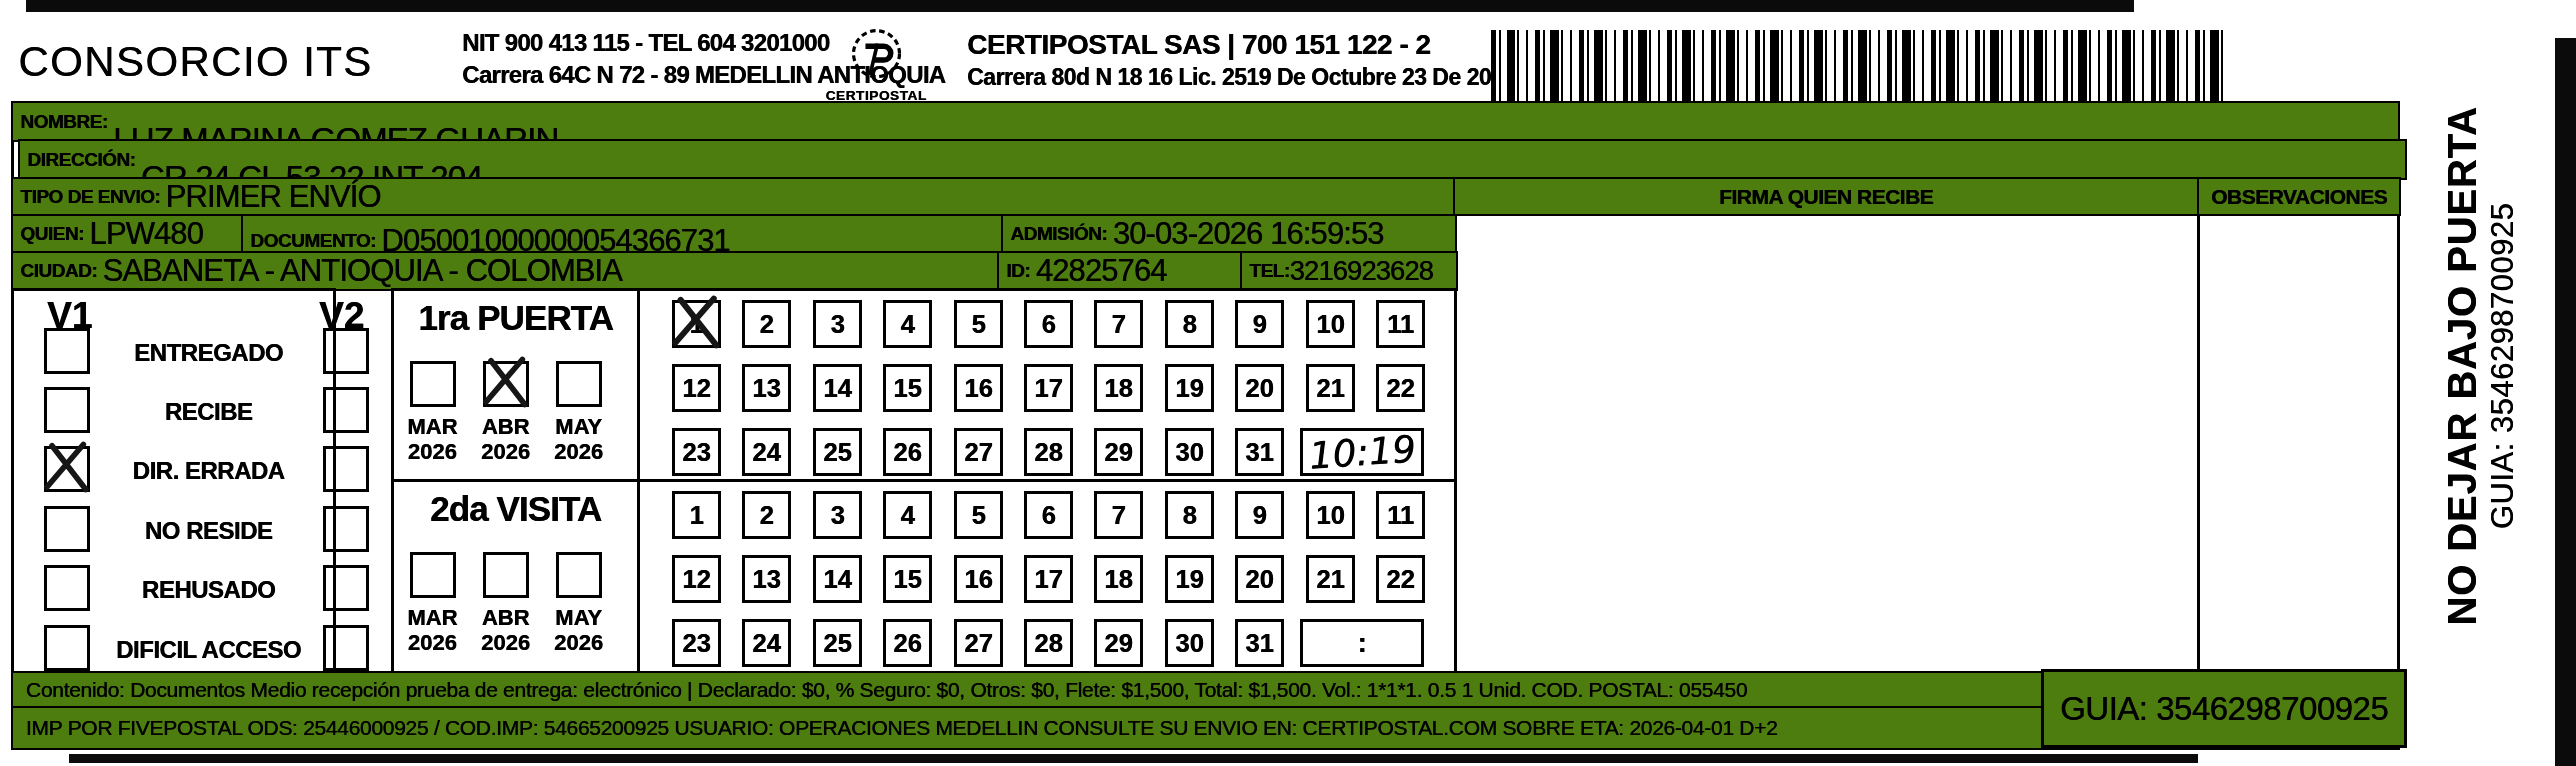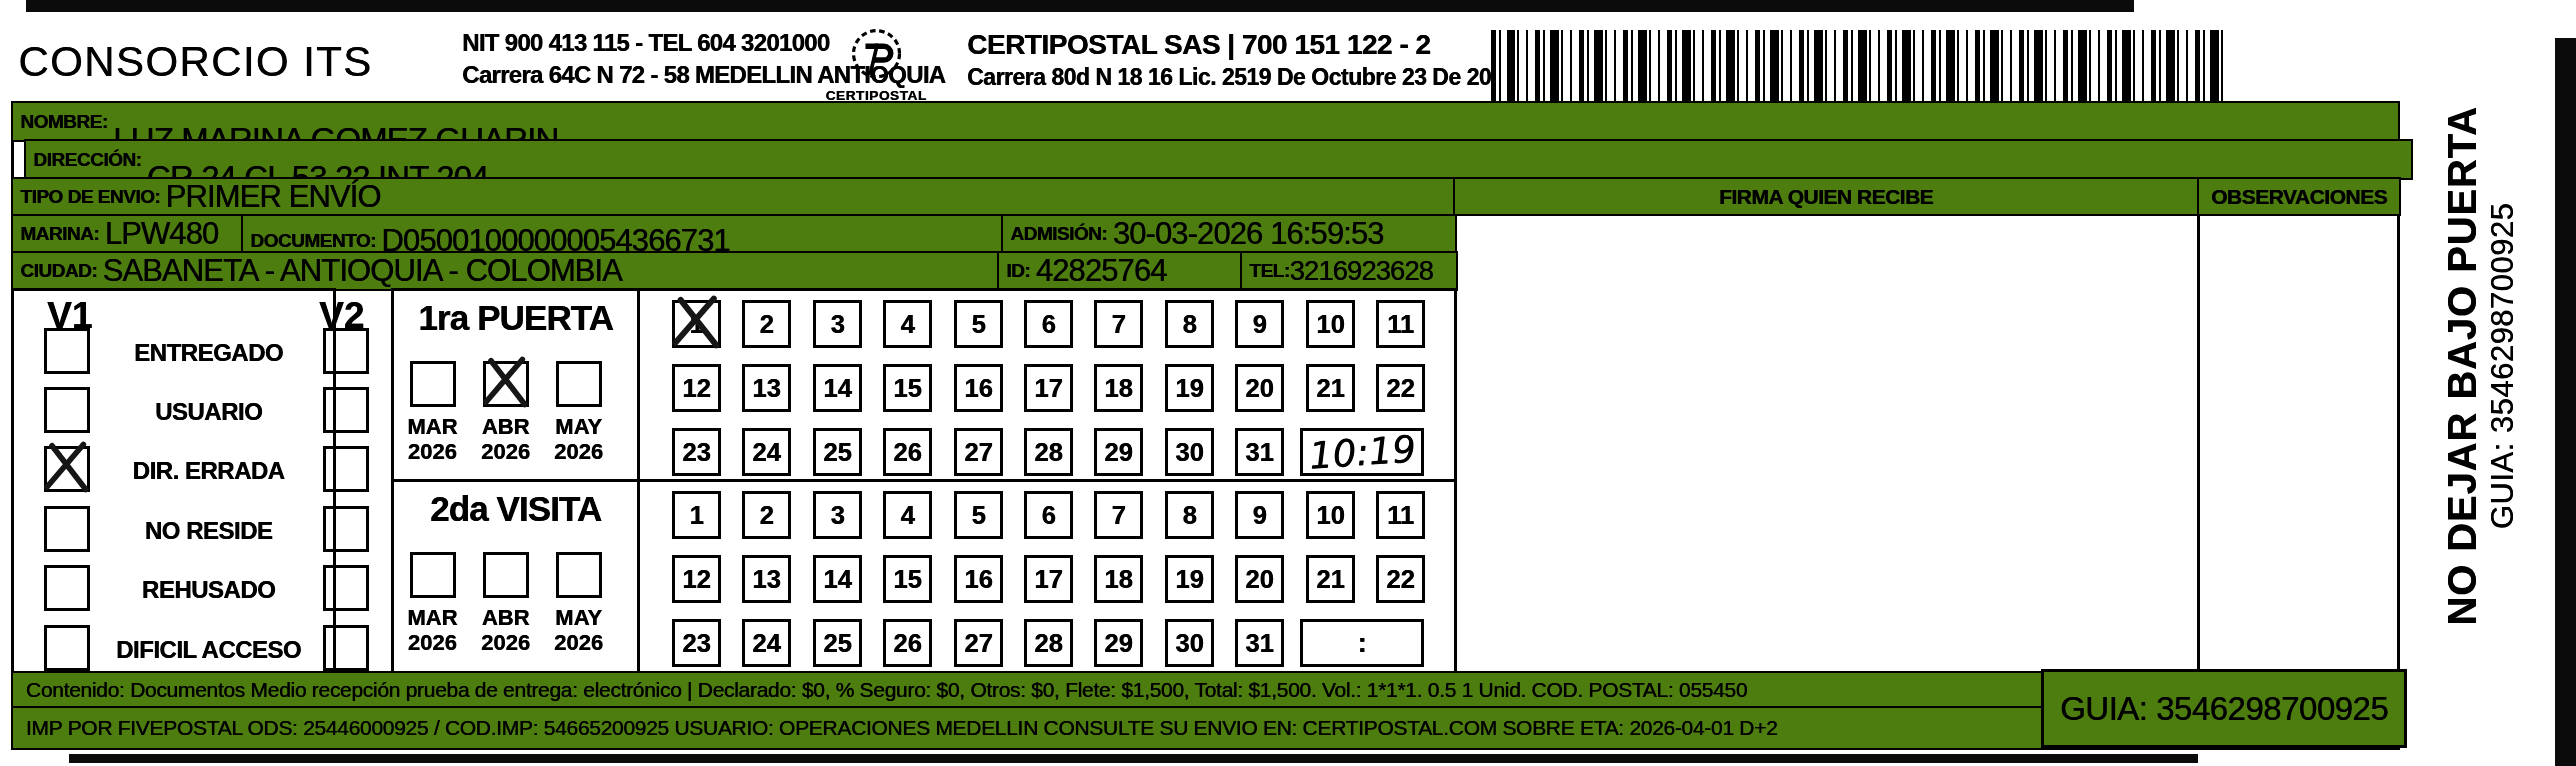--- a/index.html
+++ b/index.html
@@ -63,21 +63,21 @@
 
 <div class="page">
 
   <div class="strip" style="left:25.6px;top:0;width:2108px;height:12px;"></div>
   <div class="strip" style="left:2555px;top:38px;width:21px;height:728px;"></div>
   <div class="strip" style="left:69px;top:754px;width:2129px;height:9.1px;"></div>
 
   <div class="company">CONSORCIO ITS</div>
   <div class="cinfo">
     <div>NIT 900 413 115 - TEL 604 3201000</div>
-    <div>Carrera 64C N 72 - 58 MEDELLIN ANTIOQUIA</div>
+    <div>Carrera 64C N 72 - 89 MEDELLIN ANTIOQUIA</div>
   </div>
   <div class="logo">
     <svg width="59" height="57" viewBox="0 0 64 62">
       <circle cx="32" cy="29" r="25" fill="none" stroke="#000" stroke-width="3.5" stroke-dasharray="6 4"></circle>
       <path d="M20 21 h20 a7 7 0 0 1 0 15 h-11" stroke="#000" stroke-width="6" fill="none"></path>
       <path d="M33 18 l-8 34" stroke="#000" stroke-width="4" fill="none"></path>
     </svg>
     <div class="logo-label">CERTIPOSTAL</div>
     <div class="logo-smudge"></div>
   </div>
@@ -86,33 +86,33 @@
     <div class="p2">Carrera 80d N 18 16  Lic. 2519 De Octubre 23 De 2015</div>
   </div>
   <div class="barcode"></div>
 
   <div class="outline"></div>
 
   <div class="cell" style="left:11px;top:101px;width:2389px;height:41px;">
     <span class="lbl">NOMBRE:</span>
     <span class="val big">LUZ MARINA GOMEZ GUARIN</span>
   </div>
-  <div class="cell" style="left:24px;top:139px;width:2389px;height:41px;text-align:center;">
+  <div class="cell" style="left:18px;top:139px;width:2389px;height:41px;text-align:center;">
     <span class="lbl">DIRECCIÓN:</span>
     <span class="val big">CR 24 CL 53 22 INT 204</span>
   </div>
   <div class="cell" style="left:11px;top:177px;width:1445px;height:39px;">
     <span class="lbl">TIPO DE ENVIO:</span>
     <span class="val">PRIMER ENVÍO</span>
   </div>
   <div class="cell hcell" style="left:2197px;top:177px;width:204px;height:39px;">OBSERVACIONES</div>
   <div class="cell hcell" style="left:1453px;top:177px;width:746px;height:39px;">FIRMA QUIEN RECIBE</div>
 
   <div class="cell" style="left:11px;top:214px;width:233px;height:39px;">
-    <span class="lbl">MARINA:</span>
+    <span class="lbl">QUIEN:</span>
     <span class="val">LPW480</span>
   </div>
   <div class="cell" style="left:241px;top:214px;width:763px;height:54px;">
     <span class="lbl">DOCUMENTO:</span>
     <span class="val">D05001000000054366731</span>
   </div>
   <div class="cell" style="left:1001px;top:214px;width:456px;height:39px;">
     <span class="lbl">ADMISIÓN:</span>
     <span class="val">30-03-2026 16:59:53</span>
   </div>
@@ -132,21 +132,21 @@
   <div class="vline" style="left:2197px;top:216px;width:2.7px;height:457px;"></div>
 
   <div class="box" style="left:11px;top:288px;width:325px;height:386px;">
     <span class="vhead" style="left:33px;">V1</span>
     <span class="vhead" style="left:305px;">V2</span>
     <div>
         <span class="cb" style="left:30px;top:37px"></span>
         <span class="optlbl" style="top:48px">ENTREGADO</span>
         <span class="cb" style="left:309px;top:37px"></span>
         <span class="cb" style="left:30px;top:96px"></span>
-        <span class="optlbl" style="top:107px">USUARIO</span>
+        <span class="optlbl" style="top:107px">RECIBE</span>
         <span class="cb" style="left:309px;top:96px"></span>
         <span class="cb" style="left:30px;top:155px">
           <span class="xwrap"><svg viewBox="0 0 40 40" preserveAspectRatio="none">
               <path d="M8 3 L35 38 M33 2 L4 36"></path>
             </svg></span>
         </span>
         <span class="optlbl" style="top:166px">DIR. ERRADA</span>
         <span class="cb" style="left:309px;top:155px"></span>
         <span class="cb" style="left:30px;top:215px"></span>
         <span class="optlbl" style="top:226px">NO RESIDE</span>

